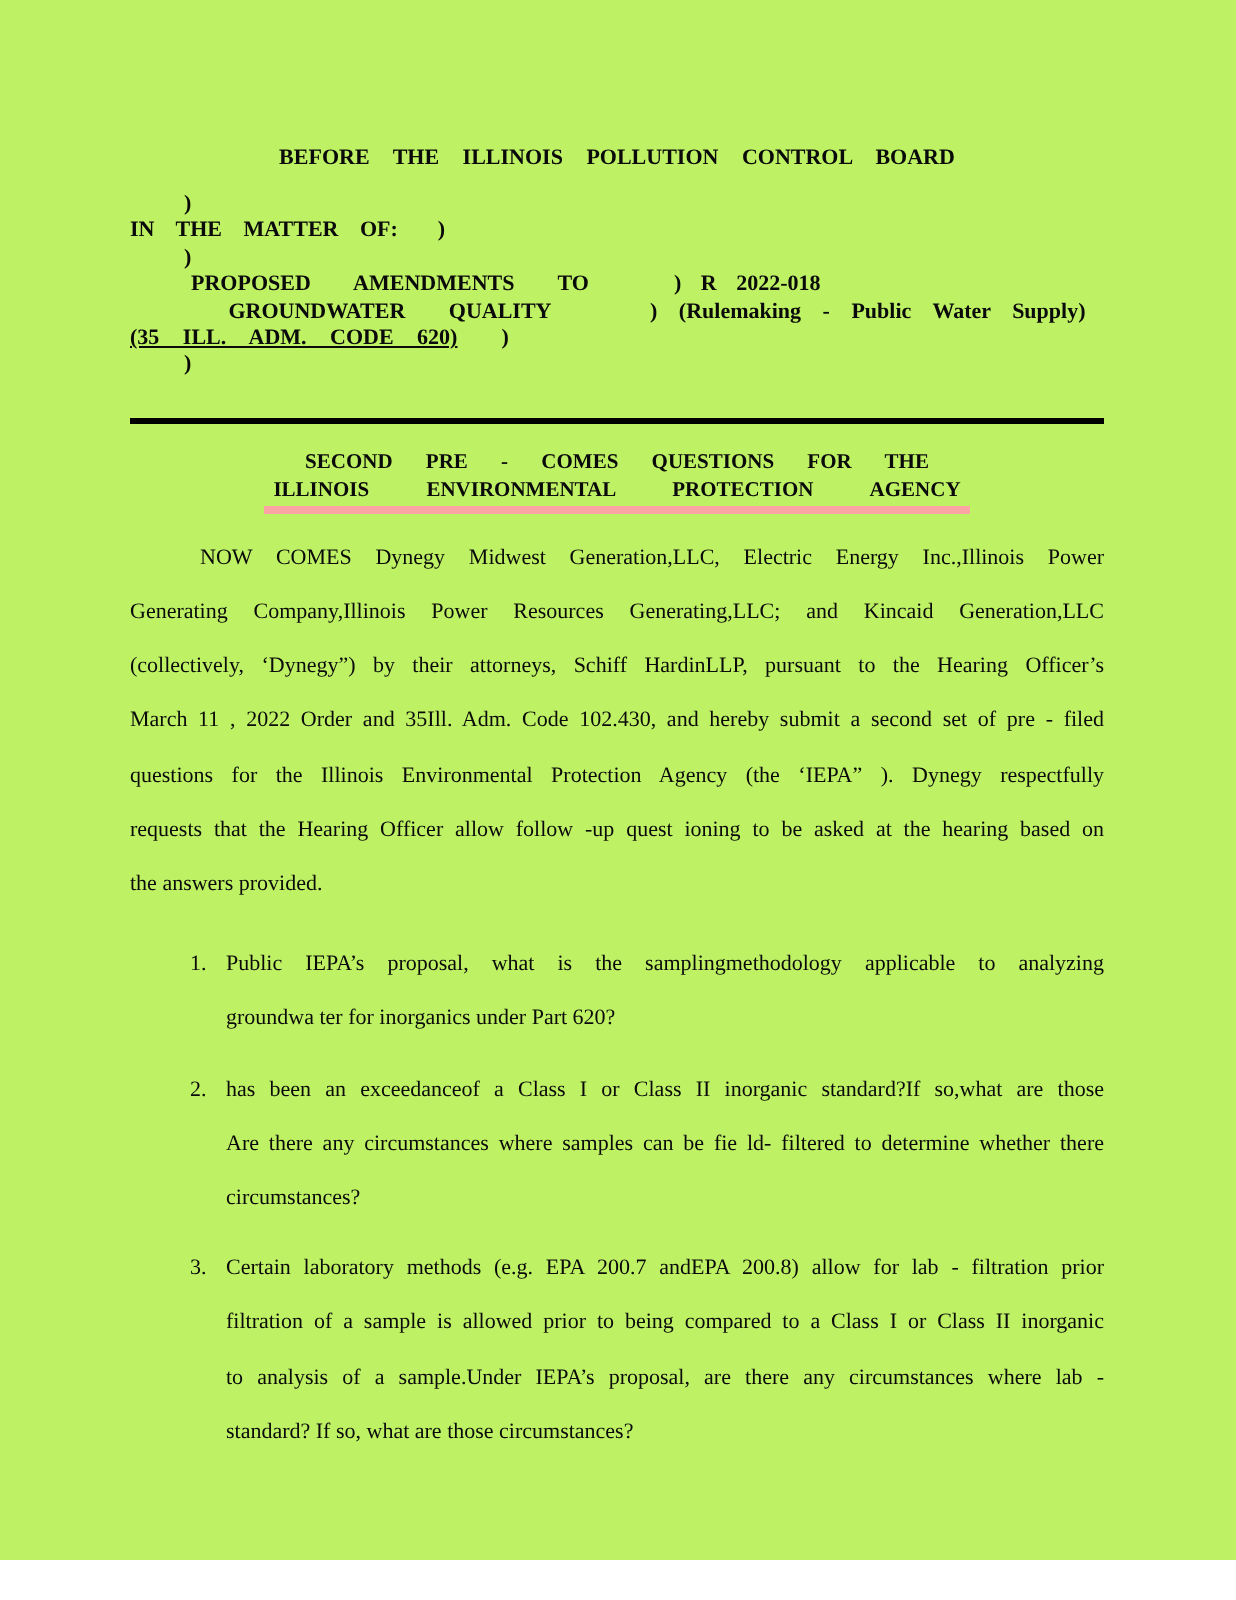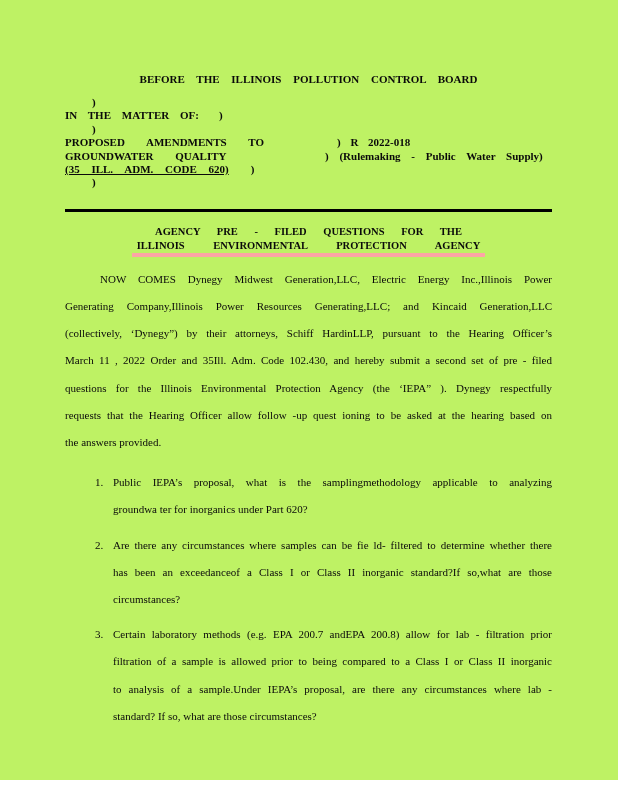--- a/index.html
+++ b/index.html
@@ -18,21 +18,21 @@
     text-align: center; font-weight: 700; font-size: 11px;
     line-height: 13px; word-spacing: 9px;
   }
 
   
   .caption { margin-top: 10px; font-weight: 700; font-size: 11px; line-height: 13.4px; }
   .cap-row { display: flex; align-items: baseline; white-space: nowrap; }
   .pad-paren { padding-left: 27px; }
   .cap-l2 { word-spacing: 8px; }
   .paren-2 { margin-left: 20px; }
-  .cap-col { width: 260px; flex: none; }
+  .cap-col { width: 260px; flex: none; text-align: center; }
   .ws-wide { word-spacing: 19px; }
   .cap-r4 { word-spacing: 7px; margin-left: 12px; }
   .cap-r5 { word-spacing: 8px; }
   .cap-l6 { word-spacing: 9px; text-decoration: underline; }
   .paren-6 { margin-left: 22px; }
 
   
   .rule { height: 3px; background: #000; margin-top: 19px; }
 
   
@@ -88,21 +88,21 @@
         <span class="paren-6">)</span>
       </div>
       <div class="cap-row">
         <span class="pad-paren">)</span>
       </div>
     </div>
 
     <div class="rule"></div>
 
     <div class="title">
-      <div class="title-l1">AGENCY PRE - FILED QUESTIONS FOR THE</div>
+      <div class="title-l1">SECOND PRE - COMES QUESTIONS FOR THE</div>
       <div class="title-l2">
         <span class="u">ILLINOIS ENVIRONMENTAL PROTECTION AGENCY</span>
       </div>
     </div>
 
     <div class="intro">
       <div class="jline indent1">NOW COMES Dynegy Midwest Generation,LLC, Electric Energy Inc.,Illinois Power</div>
       <div class="jline">Generating Company,Illinois Power Resources Generating,LLC; and Kincaid Generation,LLC</div>
       <div class="jline">(collectively, ‘Dynegy”) by their attorneys, Schiff HardinLLP, pursuant to the Hearing Officer’s</div>
       <div class="jline">March 11 , 2022 Order and 35Ill. Adm. Code 102.430, and hereby submit a second set of pre - filed</div>
@@ -117,22 +117,22 @@
         <div class="qnum">1.</div>
         <div class="qbody">
           <div class="jline">Public IEPA’s proposal, what is the samplingmethodology applicable to analyzing</div>
           <div class="lline">groundwa ter for inorganics under Part 620?</div>
         </div>
       </div>
 
       <div class="qitem">
         <div class="qnum">2.</div>
         <div class="qbody">
+          <div class="jline">has been an exceedanceof a Class I or Class II inorganic standard?If so,what are those</div>
           <div class="jline">Are there any circumstances where samples can be fie ld- filtered to determine whether there</div>
-          <div class="jline">has been an exceedanceof a Class I or Class II inorganic standard?If so,what are those</div>
           <div class="lline">circumstances?</div>
         </div>
       </div>
 
       <div class="qitem">
         <div class="qnum">3.</div>
         <div class="qbody">
           <div class="jline">Certain laboratory methods (e.g. EPA 200.7 andEPA 200.8) allow for lab - filtration prior</div>
           <div class="jline">filtration of a sample is allowed prior to being compared to a Class I or Class II inorganic</div>
           <div class="jline">to analysis of a sample.Under IEPA’s proposal, are there any circumstances where lab -</div>

